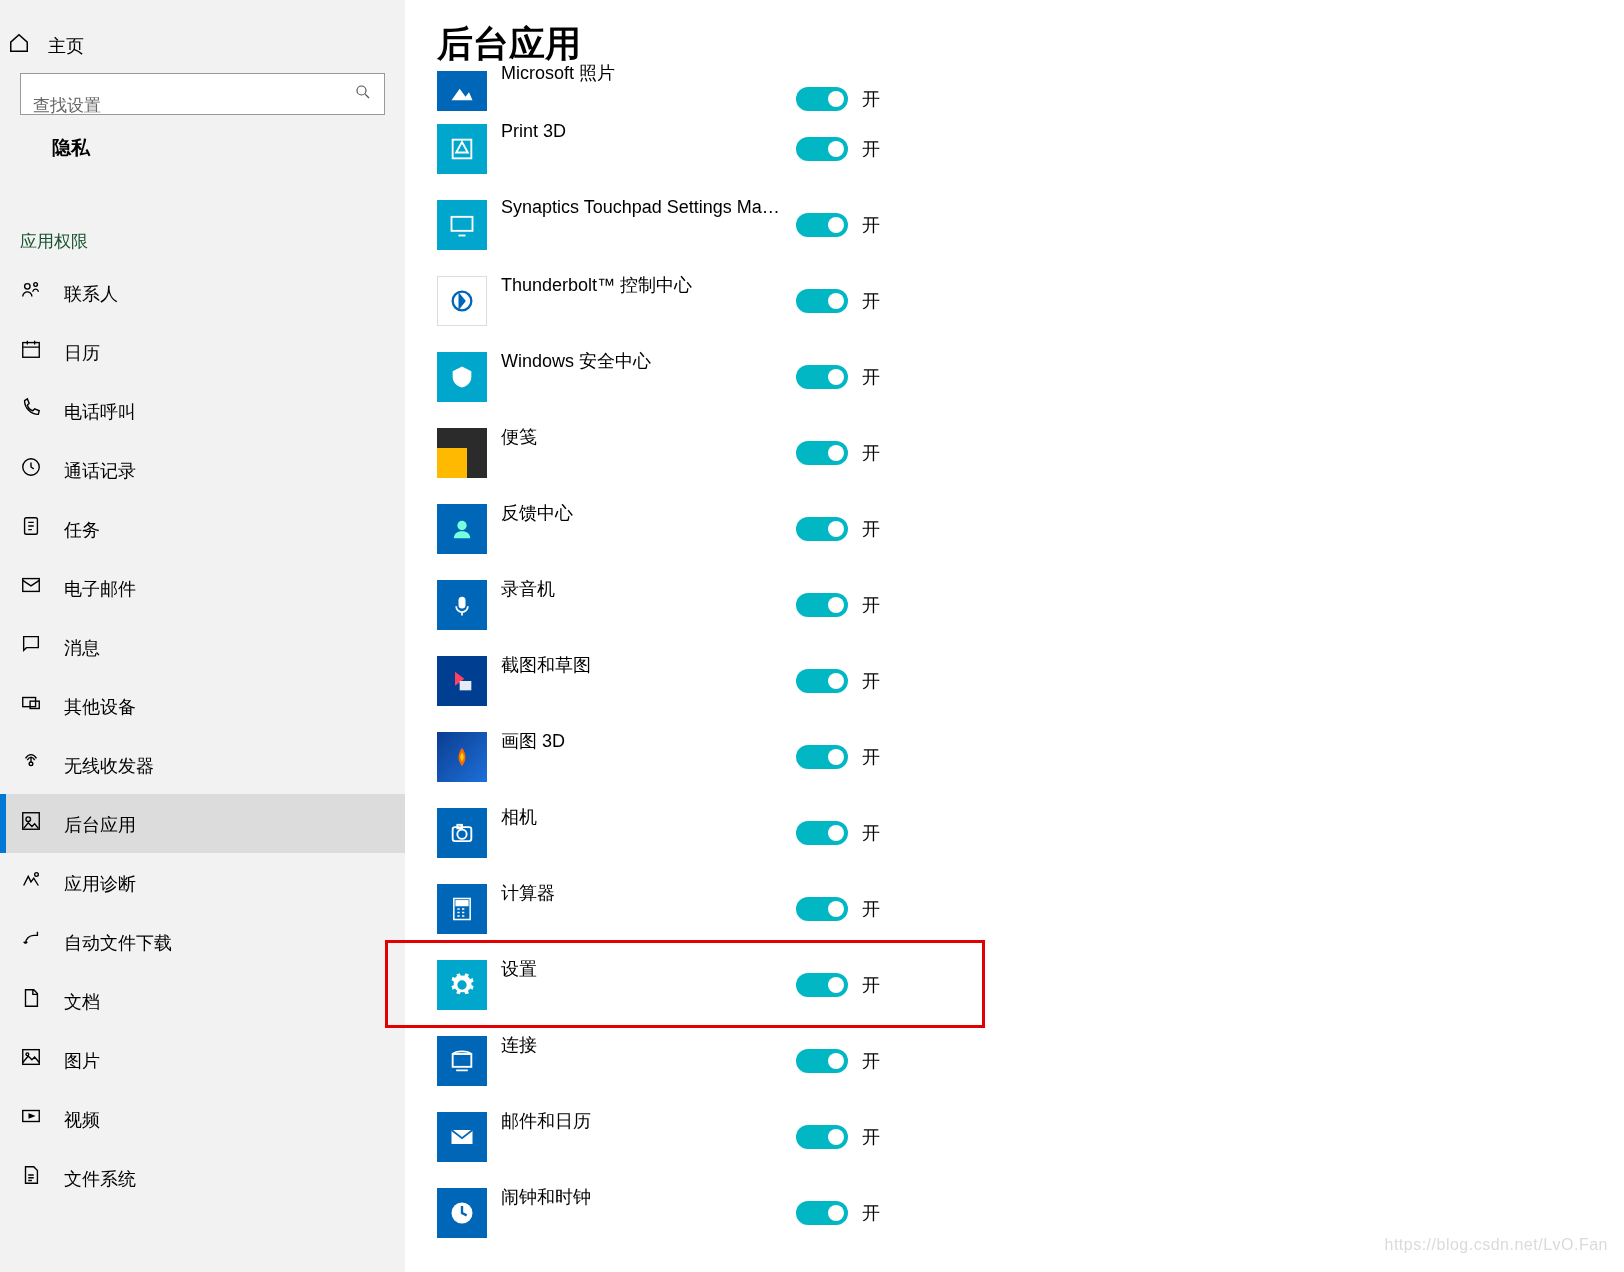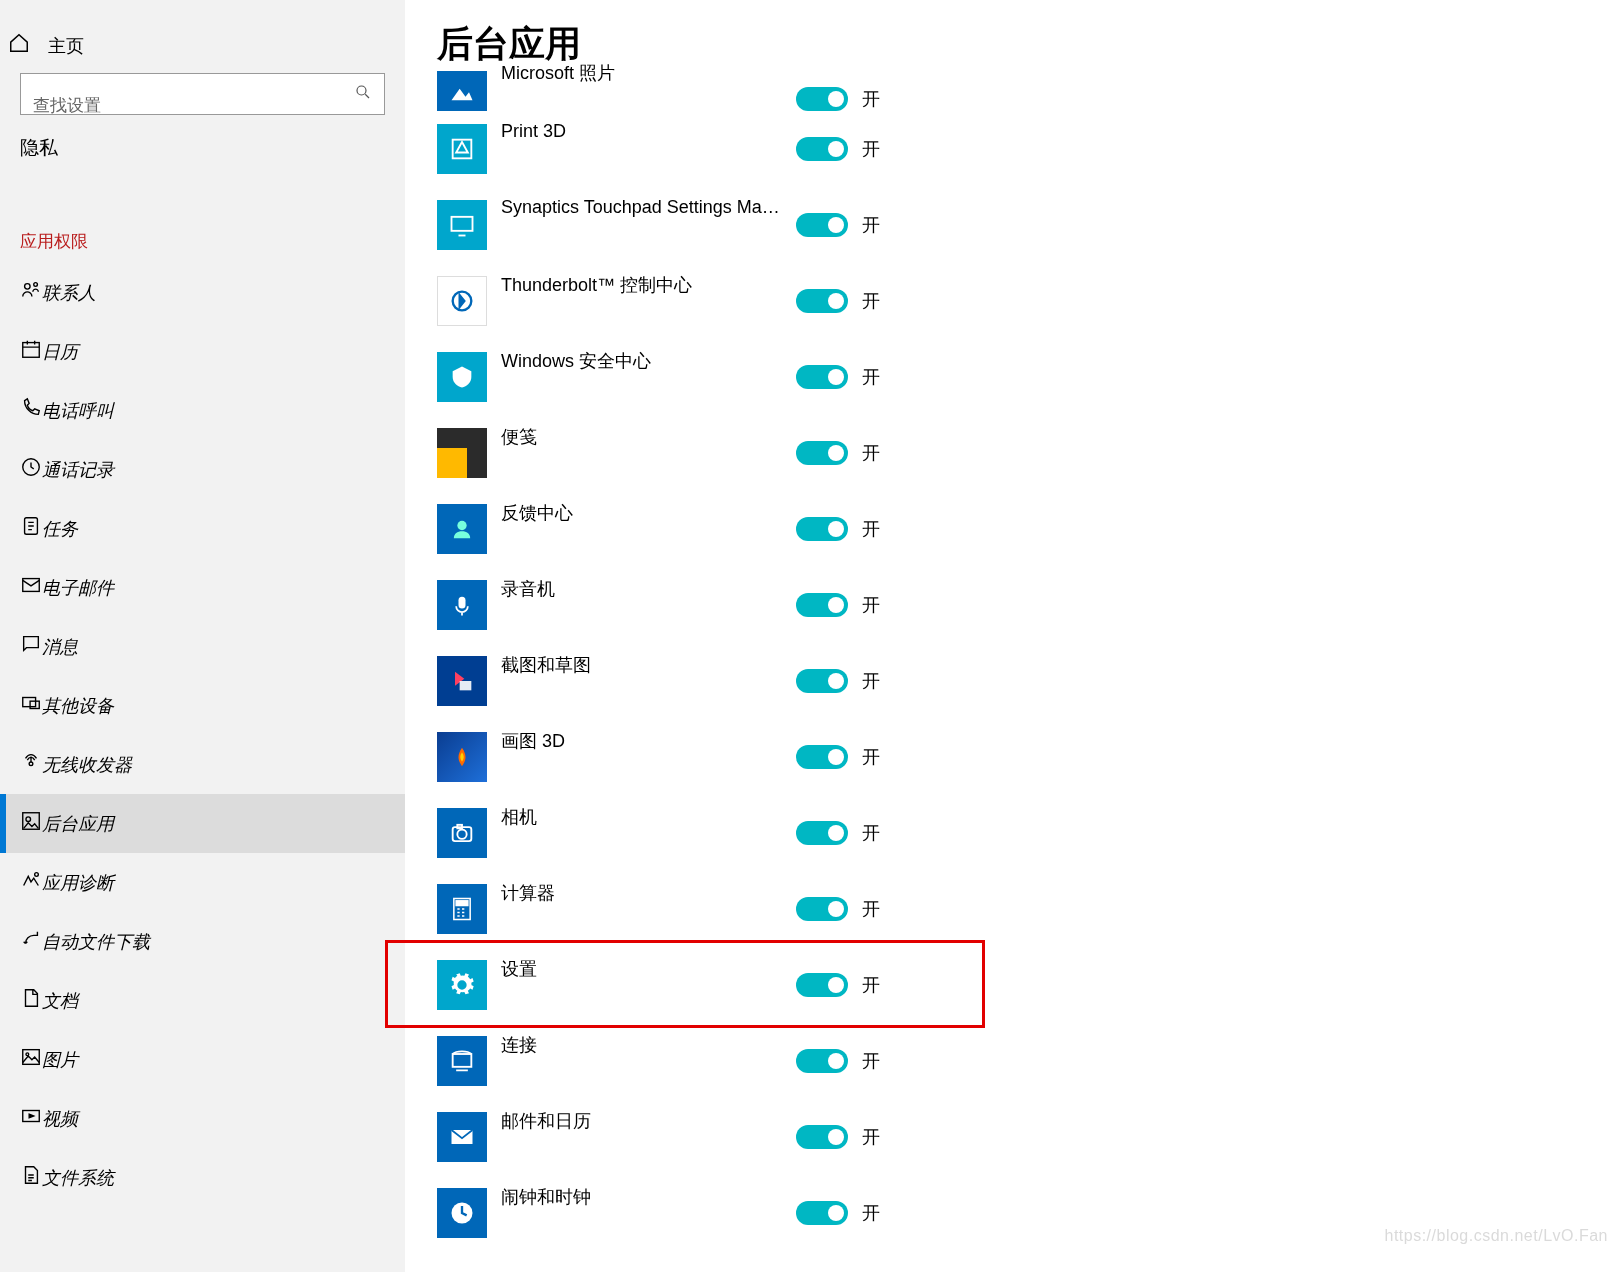--- a/index.html
+++ b/index.html
@@ -39,35 +39,35 @@
     color: #666;
   }
   .search-box input {
     border: 0; outline: 0; background: transparent; width: 100%; font-size: 17px; color: #ec4899; margin-top: 24px;
   }
   .search-box input::placeholder { color: #666; }
   .search-box svg { width: 18px; height: 18px; color: #555; }
   .category-title {
     padding: 6px 20px 14px 20px;
     font-size: 19px;
-    font-weight: 400;
+    font-weight: 700;
+    margin-left: 32px;
   }
   .section-label {
     padding: 55px 20px 10px 20px;
     font-size: 17px;
-    color: #b91c1c;
+    color: #14532d;
   }
   .nav-list { }
   .nav-item {
-    display: flex; align-items: center; 
+    display: flex; align-items: flex-end; gap: 22px;
     padding: 16px 20px;
     font-size: 18px;
     position: relative;
     cursor: pointer;
-    font-style: italic;
   }
   .nav-item svg { width: 22px; height: 22px; flex-shrink: 0; stroke: #000; }
   .nav-item.active { background: #dcdcdc; }
   .nav-item.active::before {
     content: ""; position: absolute; left: 0; top: 0; bottom: 0; width: 6px; background: #0078d4;
   }
 
   .main {
     flex: 1;
     padding: 20px 0 0 32px;
@@ -131,21 +131,21 @@
     position: absolute;
     border: 3px solid #e20000;
     left: 385px;
     width: 600px;
     height: 88px;
     top: 940px;
     pointer-events: none;
   }
   .watermark {
     position: absolute;
-    right: 16px; bottom: 27px;
+    right: 16px; bottom: 18px;
     color: rgba(150,150,150,0.35);
     font-size: 16px;
     letter-spacing: 0.5px;
     margin-left: 8px;
   }
 </style>
 </head>
 <body>
 
 <div class="sidebar">

